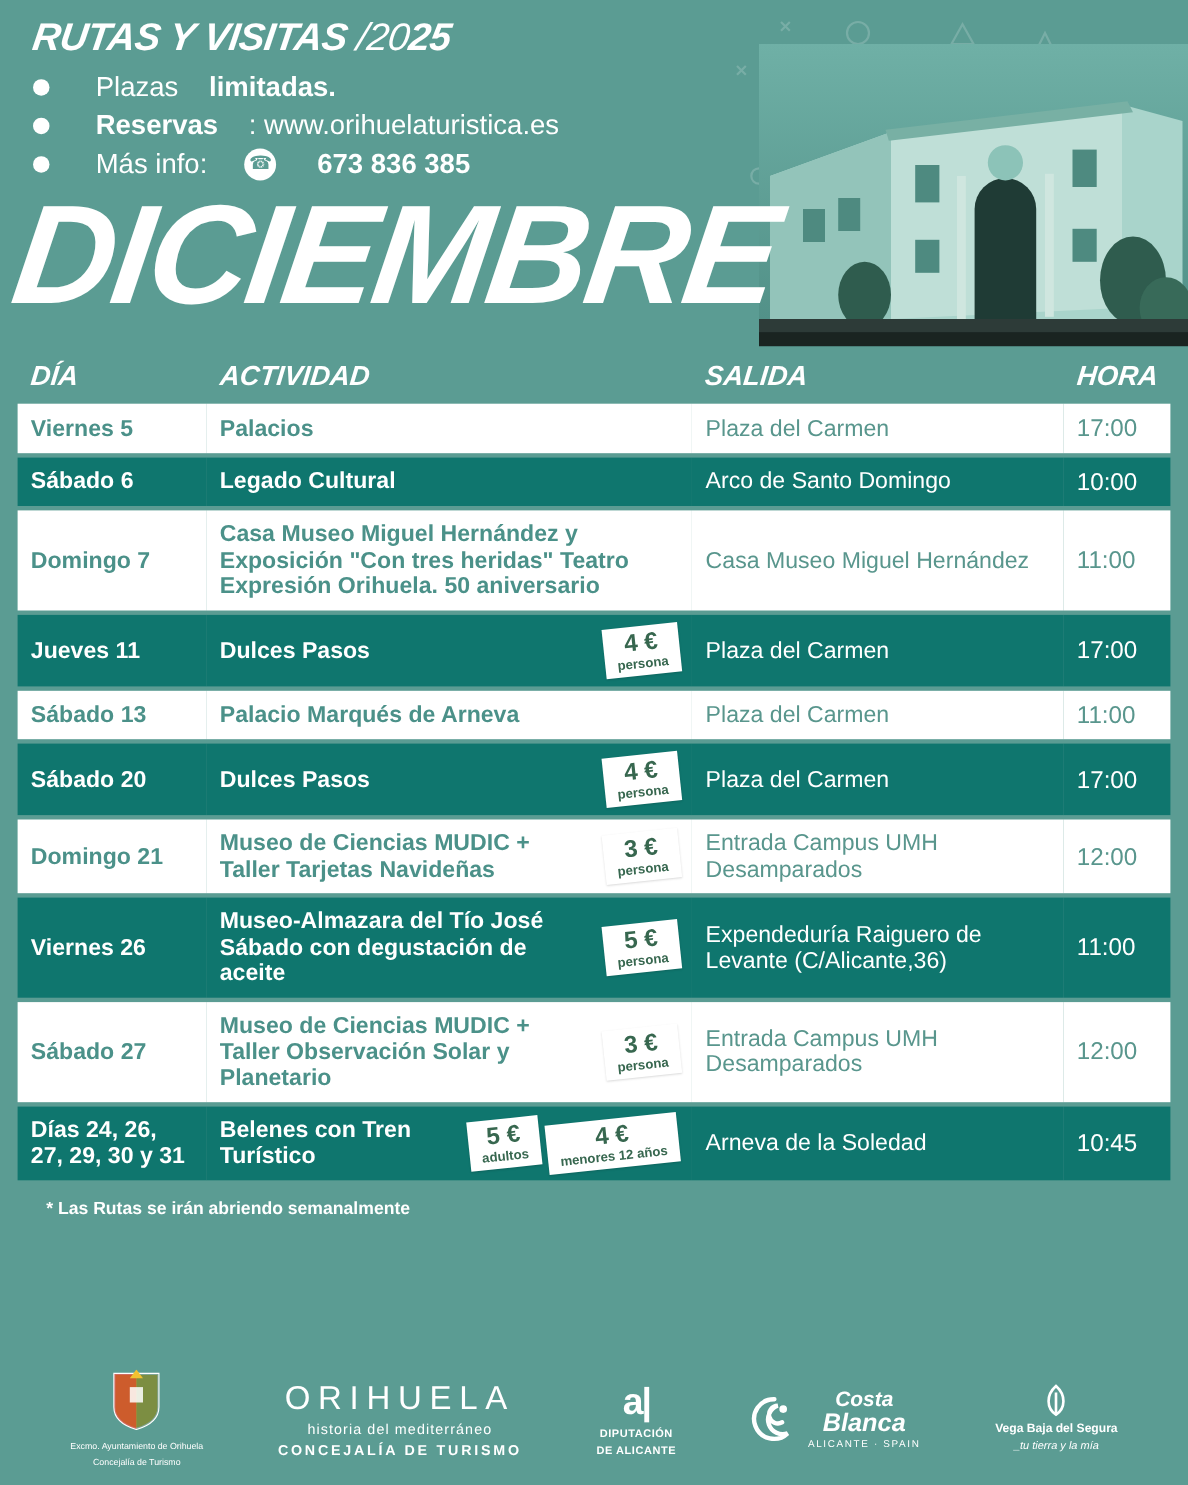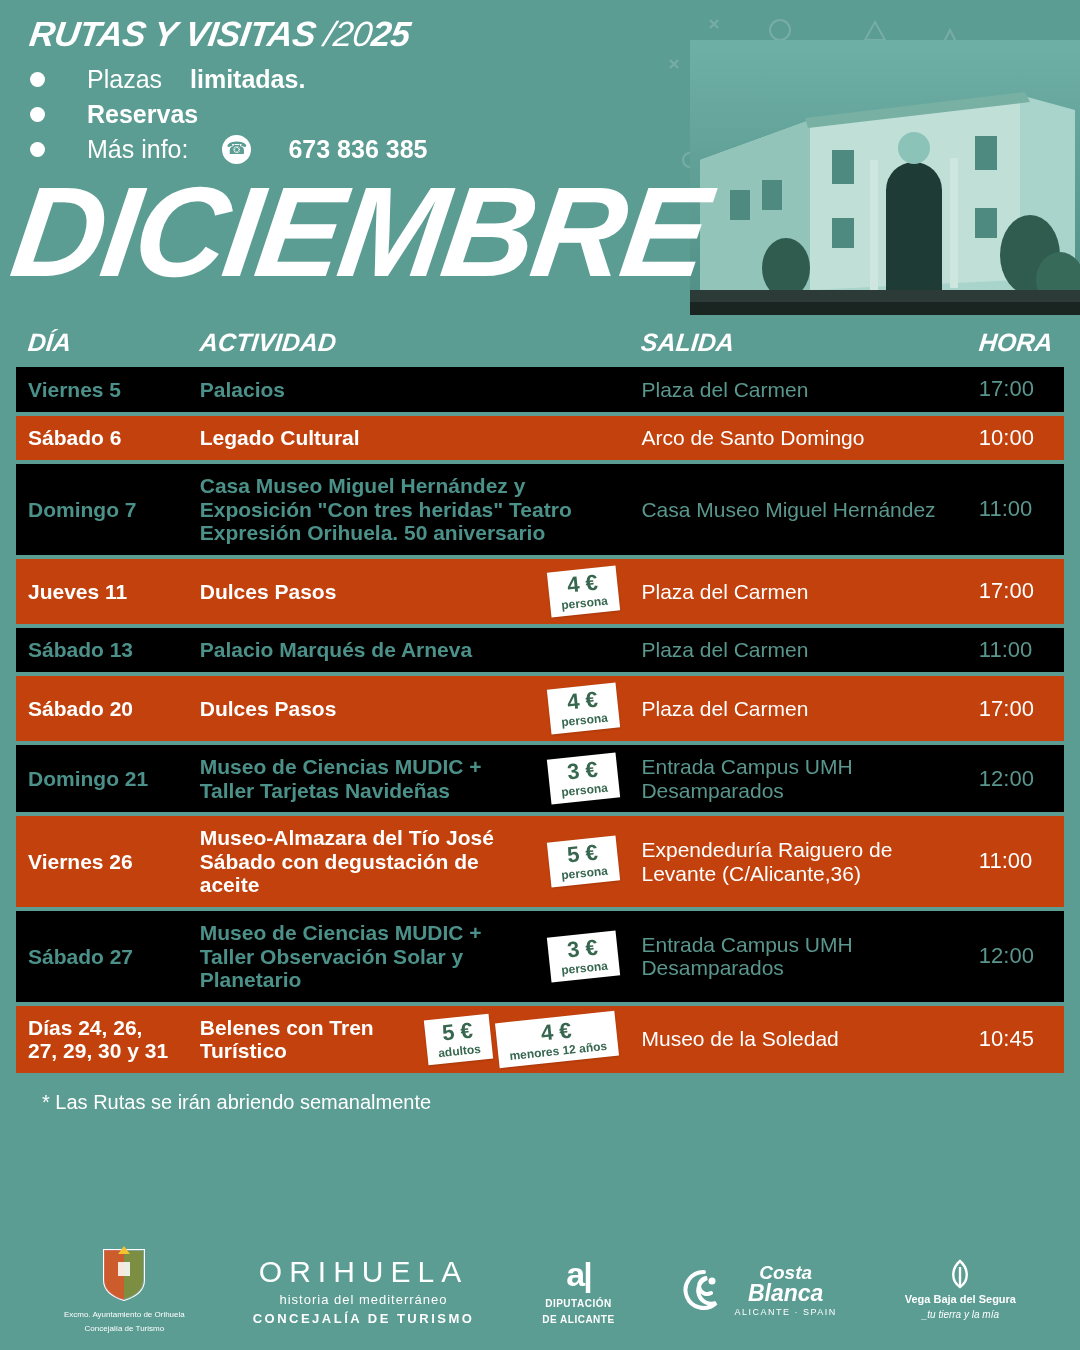--- a/index.html
+++ b/index.html
@@ -98,28 +98,28 @@
     font-size: 21px;
     padding: 10px 12px;
     line-height: 1.12;
   }
   .c-dia  { width: 168px; }
   .c-act  { width: 432px; }
   .c-sal  { width: 330px; }
   .c-hora { width: 95px; }
 
   
-  tr.light td { background: #000000; color: #4b9189; }
+  tr.light td { background: #ffffff; color: #4b9189; }
   tr.light td.dia { font-weight: bold; }
   tr.light td.act { font-weight: bold; }
   tr.light td.sal { font-weight: normal; color: #59968d; }
   tr.light td.hora { font-weight: normal; color: #59968d; }
 
   
-  tr.dark td { background: #c2410c; color: #ffffff; }
+  tr.dark td { background: #0f766e; color: #ffffff; }
   tr.dark td.dia, tr.dark td.act { font-weight: bold; }
   tr.dark td.sal, tr.dark td.hora { font-weight: normal; }
 
   td.hora { font-size: 22px; }
   td.dia  { font-size: 21px; }
 
   .act-cell { position: relative; display: flex; align-items: center; gap: 10px; }
   .act-text { flex: 1; }
 
   
@@ -133,22 +133,22 @@
     transform: rotate(-6deg);
     box-shadow: 0 1px 2px rgba(0,0,0,.15);
     flex: none;
   }
   .tag .price { font-size: 22px; font-weight: bold; display: block; }
   .tag .per   { font-size: 12px; font-weight: bold; display: block; margin-top: 2px; }
   .tags { display: flex; gap: 7px; align-items: center; }
 
   .note {
     color: #ffffff;
-    font-size: 20px;
-    font-weight: normal;
+    font-size: 16px;
+    font-weight: bold;
     padding: 14px 0 0 26px;
   }
 
   
   .footer {
     position: absolute;
     bottom: 0; left: 0; width: 100%;
     height: 112px;
     display: flex;
     align-items: center;
@@ -197,20 +197,21 @@
 
   <div class="bullets">
     <div class="bullet-row">
       <span class="dot"></span>
       <span class="b-light">Plazas </span>
         <span class="b-bold">limitadas.</span>
     </div>
     <div class="bullet-row">
       <span class="dot"></span>
       <span class="b-bold">Reservas</span>
+        <span class="b-light">: www.orihuelaturistica.es</span>
     </div>
     <div class="bullet-row">
       <span class="dot"></span>
       <span class="b-light">Más info:</span>
       <span class="wa-icon">☎</span>
       <span class="b-bold">673 836 385</span>
     </div>
   </div>
 
   <div class="photo">
@@ -396,21 +397,21 @@
                   <span class="price">5 €</span>
                   <span class="per">adultos</span>
                 </div>
                 <div class="tag">
                   <span class="price">4 €</span>
                   <span class="per">menores 12 años</span>
                 </div>
               </div>
             </div>
           </td>
-          <td class="sal c-sal">Museo de la Soledad</td>
+          <td class="sal c-sal">Arneva de la Soledad</td>
           <td class="hora c-hora">10:45</td>
         </tr>
       </tbody>
   </table>
 
   <div class="note">* Las Rutas se irán abriendo semanalmente</div>
 </div>
 
 <div class="footer">
 

